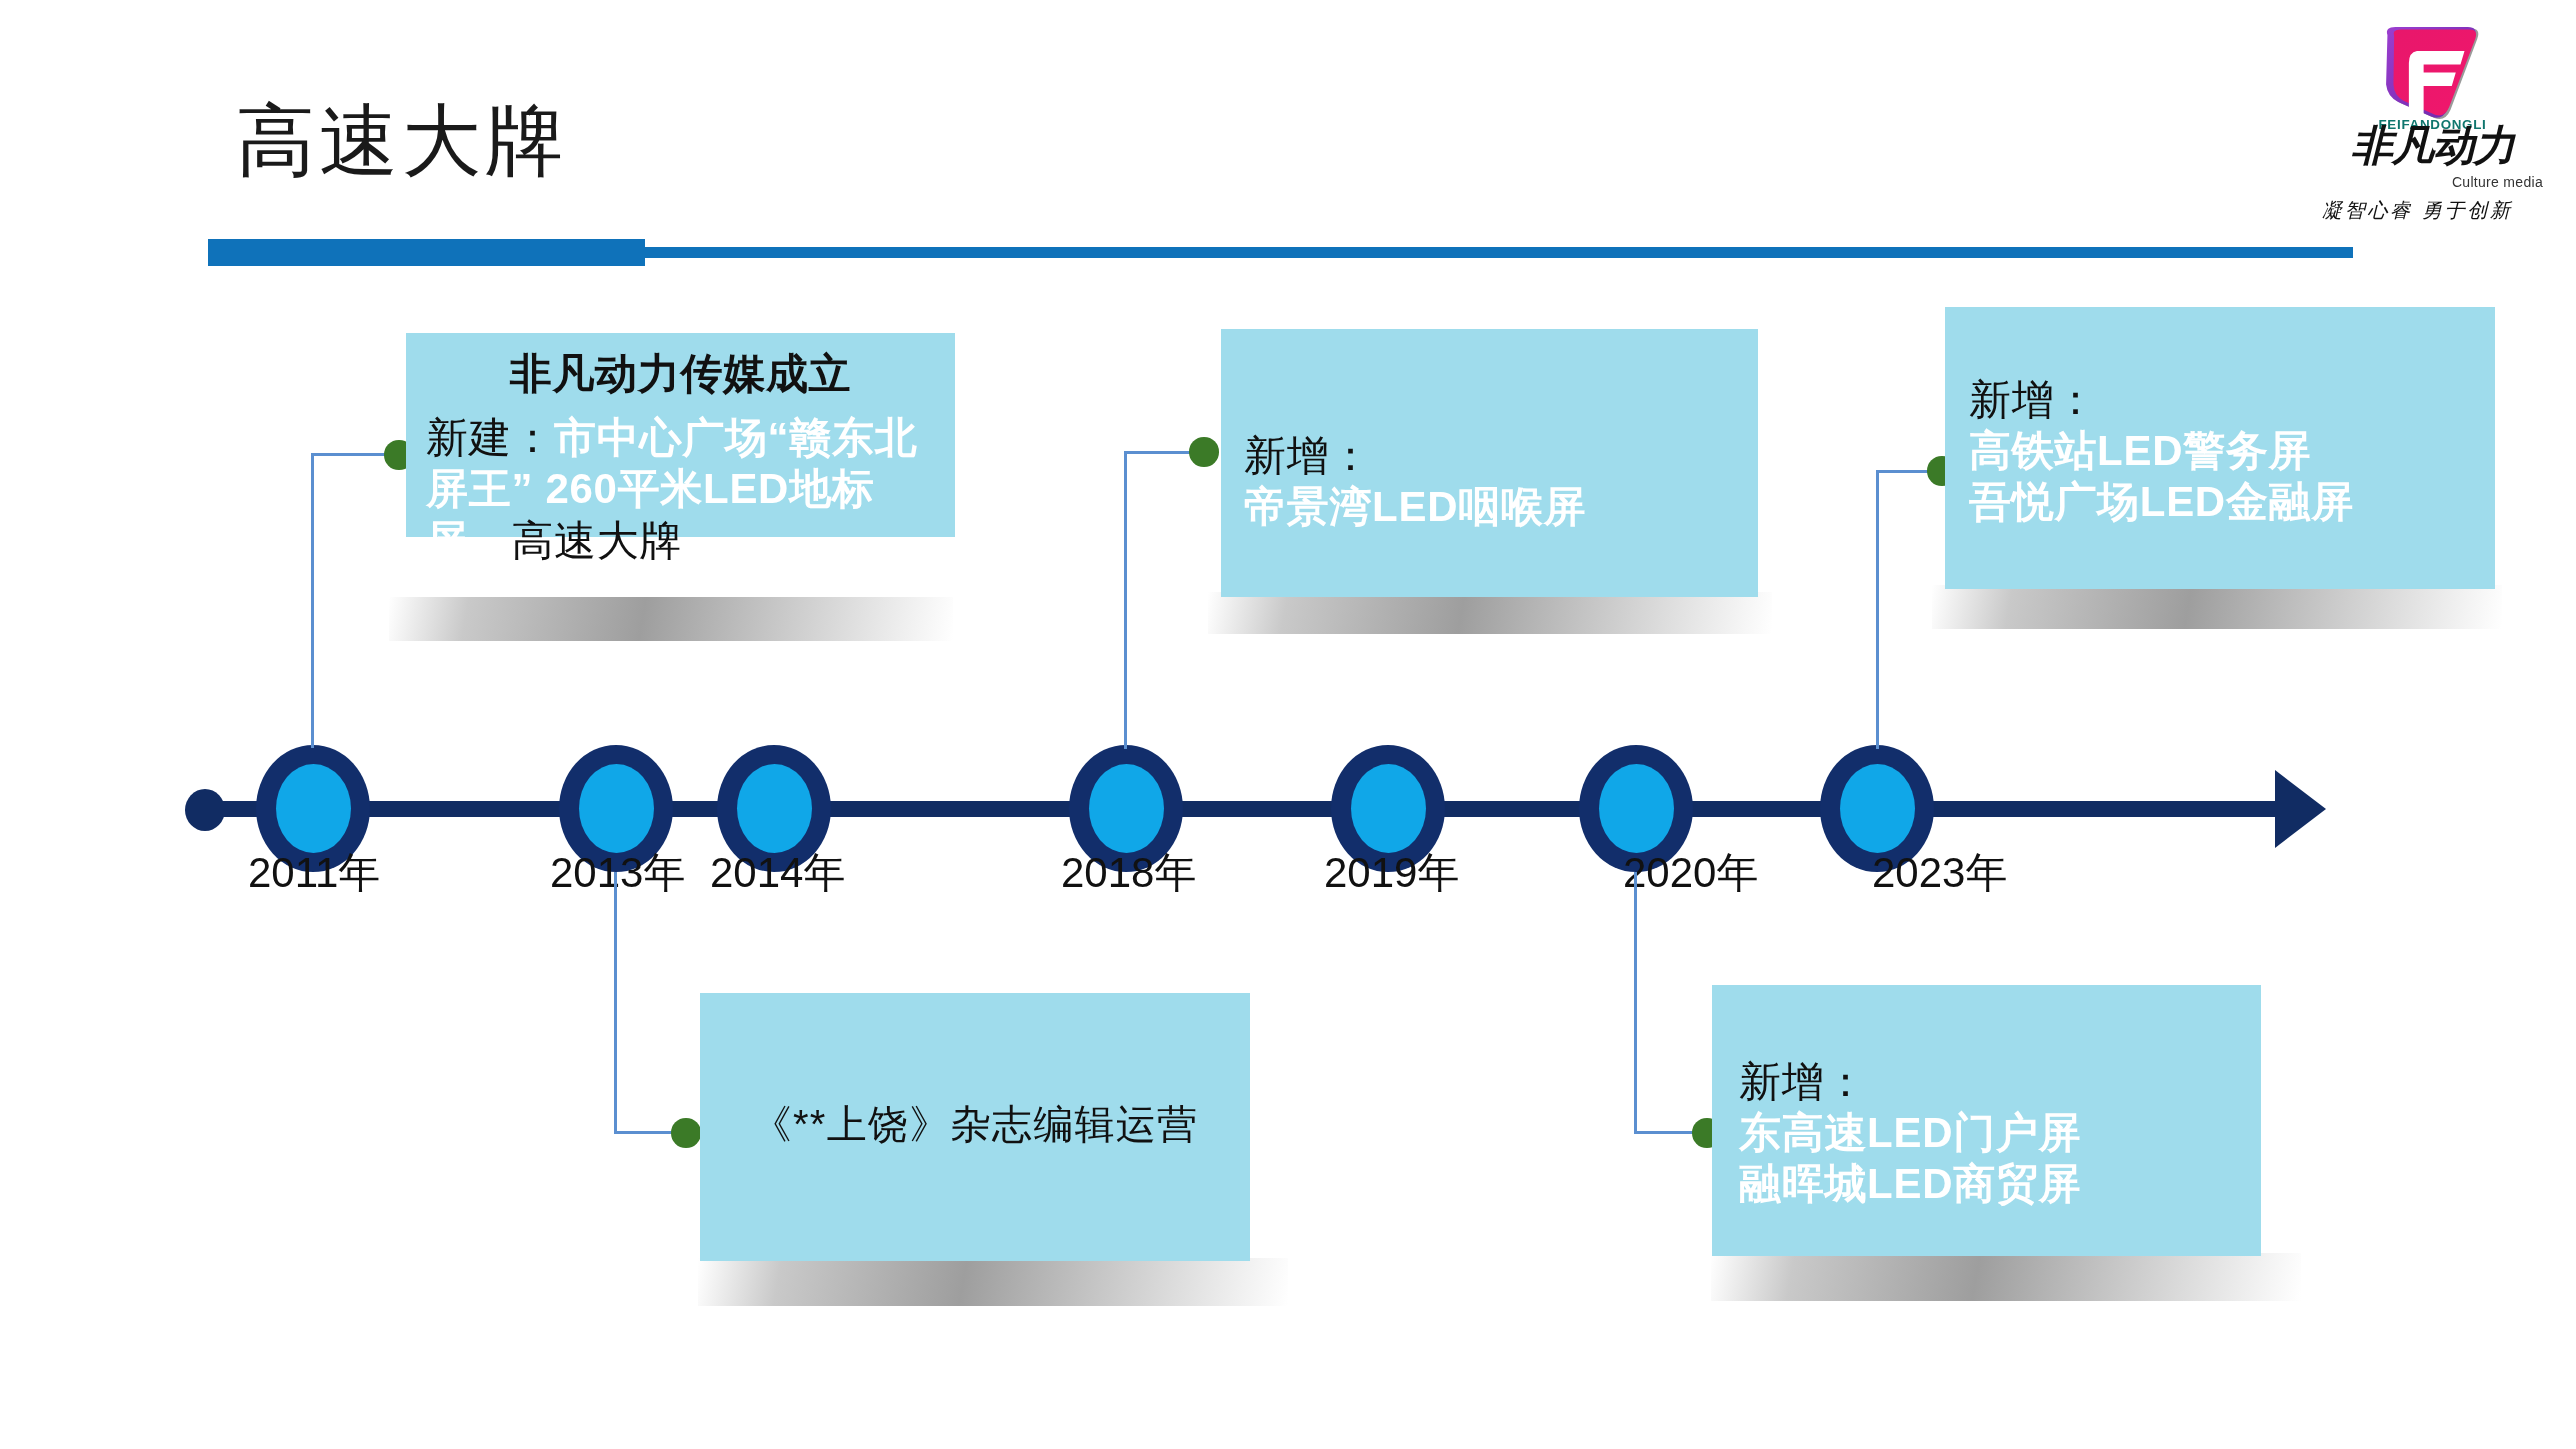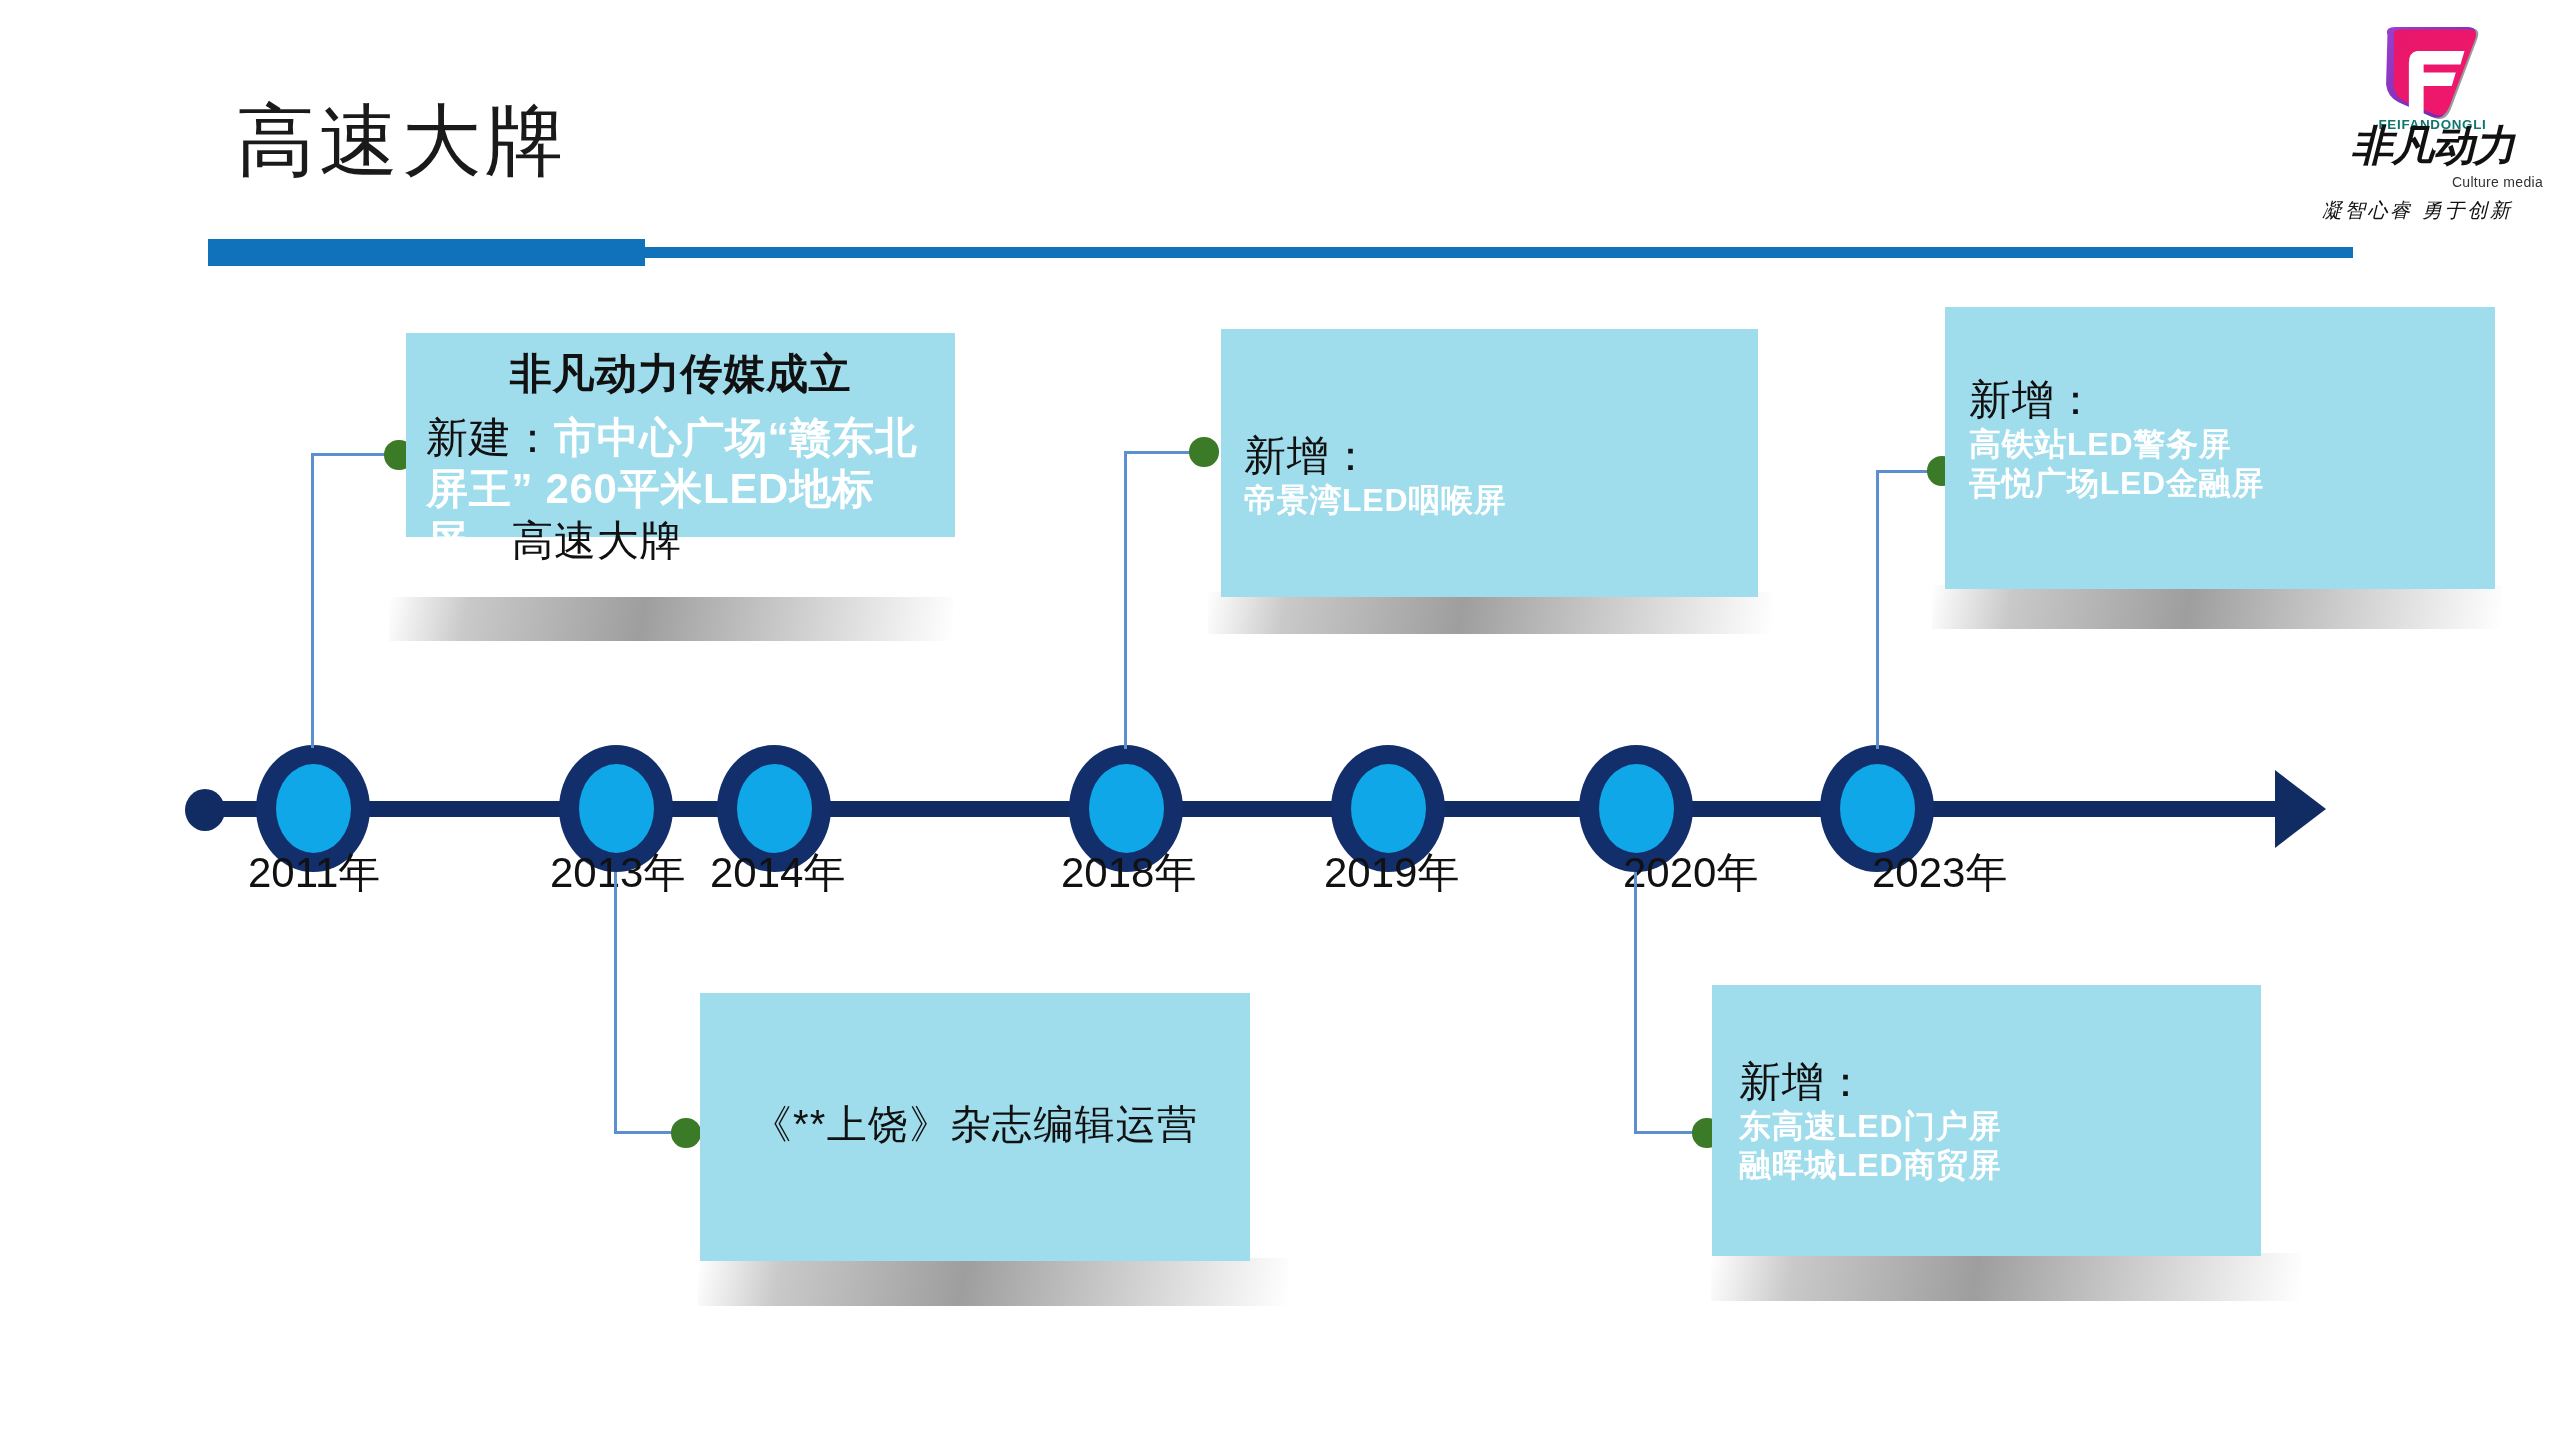--- a/index.html
+++ b/index.html
@@ -46,21 +46,21 @@
   .conn-h{height:2.7px;}
   .green-dot{position:absolute;width:29.5px;height:29.5px;border-radius:50%;background:#3b7a27;}
 
   
   .card{position:absolute;background:#9fdcec;box-sizing:border-box;}
   .card-shadow{position:absolute;
       background:linear-gradient(100deg,#ffffff 0%,#c9c9c9 14%,#9e9e9e 45%,#d8d8d8 78%,#ffffff 100%);}
   .card-title{font-size:42px;font-weight:700;color:#111;text-align:center;line-height:1.12;
       letter-spacing:0.7px;}
   .card-lbl{font-size:42px;color:#111;font-weight:400;line-height:1.22;letter-spacing:0.7px;}
-  .card-hl{font-size:32px;color:#ffffff;font-weight:700;line-height:1.22;letter-spacing:0.7px;}
+  .card-hl{font-size:42px;color:#ffffff;font-weight:700;line-height:1.22;letter-spacing:0.7px;}
   .card-plain{font-size:40px;color:#111;font-weight:400;line-height:1.22;letter-spacing:1.3px;
       text-align:center;}
   .inline-mix{font-size:42px;line-height:1.22;letter-spacing:0.7px;}
   .inline-mix .b{color:#111;font-weight:400;}
   .inline-mix .w{color:#ffffff;font-weight:700;}
 </style>
 </head>
 <body>
 
 <div class="slide">

